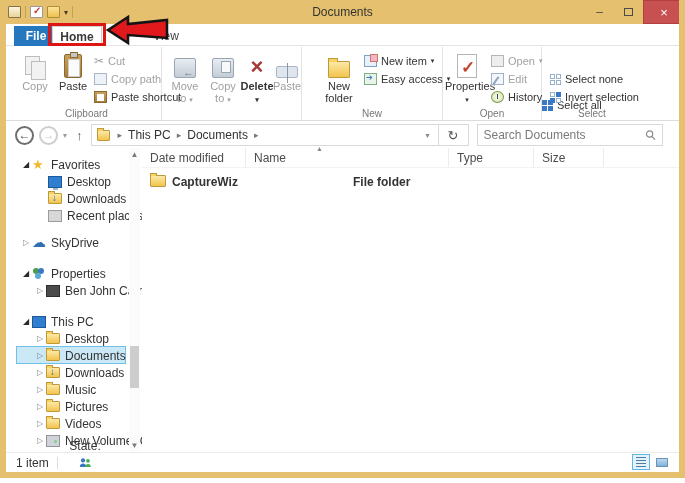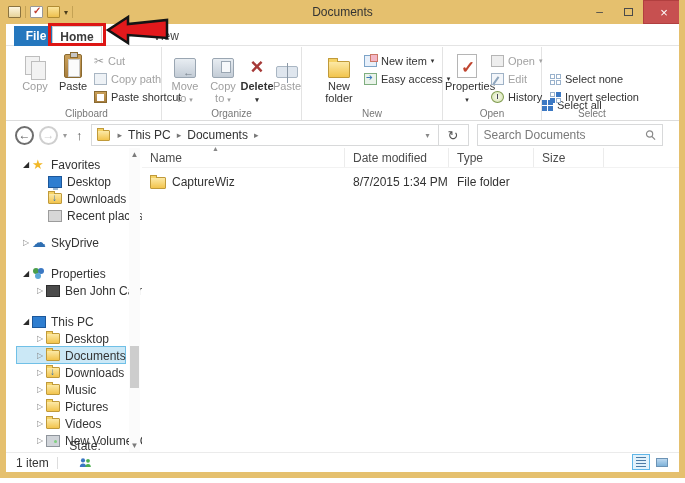--- a/index.html
+++ b/index.html
@@ -131,21 +131,21 @@
   .vscroll .up,.vscroll .dn { position:absolute; left:0; width:100%; text-align:center; color:#7a7a7a; font-size:8px; }
   .vscroll .up { top:2px; } .vscroll .dn { bottom:2px; }
   .vscroll .thumb { position:absolute; left:1px; width:9px; top:198px; height:42px; background:#cdcdcd; }
   
   .flist { position:relative; flex:1; height:100%; }
   .fheader { display:flex; height:20px; font-size:12px; color:#4c4c4c; align-items:center; border-bottom:1px solid #f2f2f2; }
   .fh { padding-left:8px; height:100%; display:flex; align-items:center; border-right:1px solid #ececec; }
   .fh-name { width:203px; position:relative; } .fh-date { width:104px; } .fh-type { width:85px; } .fh-size { width:70px; }
   .sortmark { position:absolute; left:70px; top:-3px; font-size:7px; color:#888; }
   .frow { display:flex; height:20px; font-size:12px; color:#333; align-items:center; margin-top:4px; }
-  .fc { padding-left:8px; display:flex; align-items:flex-end; }
+  .fc { padding-left:8px; display:flex; align-items:flex-start;font-weight:bold; }
   .fc-name { width:203px; gap:6px; } .fc-date { width:104px; } .fc-type { width:85px; } .fc-size { width:70px; }
   .rowfolder { width:16px; height:12px; }
   
   .statusbar { position:absolute; top:452px; left:0; width:673px; height:20px; border-top:1px solid #ebebeb; background:#fff;
                display:flex; align-items:center; font-size:12px; color:#333; }
   .sb-count { padding-left:10px; }
   .sb-sep { width:1px; height:12px; background:#ddd; margin:0 8px; }
   .sb-state { display:flex; align-items:center; gap:4px;flex-direction:column; }
   .viewtoggles { position:absolute; right:8px; top:1px; display:flex; gap:3px; }
   .vbtn { width:18px; height:16px; display:flex; align-items:center; justify-content:center; border:1px solid transparent; }
@@ -241,21 +241,20 @@
             <span class="ico-delete">×</span>
           </div>
         <span>Delete</span><br><span class="drop">▾</span>
       </div>
       <div class="bigbtn" style="left:106px;">
         <div class="bico">
             <span class="ico-rename"></span>
           </div>
         <span>Paste</span>
       </div>
-      <div class="rgroup-label">Organize</div>
     </div>
 
     <div class="rgroup" style="left:296px; width:141px;">
       <div class="bigbtn on" style="left:18px;">
         <div class="bico">
             <span class="folder-ico"></span>
           </div>
         <span>New</span><br><span>folder</span>
       </div>
       <div class="smallbtn on" style="left:62px; top:6px;">
@@ -441,40 +440,39 @@
       </div>
       <div class="vscroll">
         <span class="up">▲</span>
         <span class="thumb"></span>
         <span class="dn">▼</span>
       </div>
     </div>
 
     <div class="flist">
       <div class="fheader">
+        <div class="fh fh-date">
+            <span>Date modified</span>
+          </div>
         <div class="fh fh-name">
           <span>Name</span>
           <span class="sortmark">▲</span>
         </div>
-        <div class="fh fh-date">
-            <span>Date modified</span>
-          </div>
         <div class="fh fh-type">
             <span>Type</span>
           </div>
         <div class="fh fh-size">
             <span>Size</span>
           </div>
       </div>
       <div class="frow">
         <div class="fc fc-name">
           <span class="rowfolder sfolder"></span>
           <span>CaptureWiz</span>
         </div>
-        <div class="fc fc-date">8/7/2015 1:34 PM</div>
         <div class="fc fc-type">File folder</div>
         <div class="fc fc-size"></div>
       </div>
     </div>
   </div>
 
   <div class="statusbar">
     <span class="sb-count">1 item</span>
     <span class="sb-sep"></span>
     <span class="sb-state">

